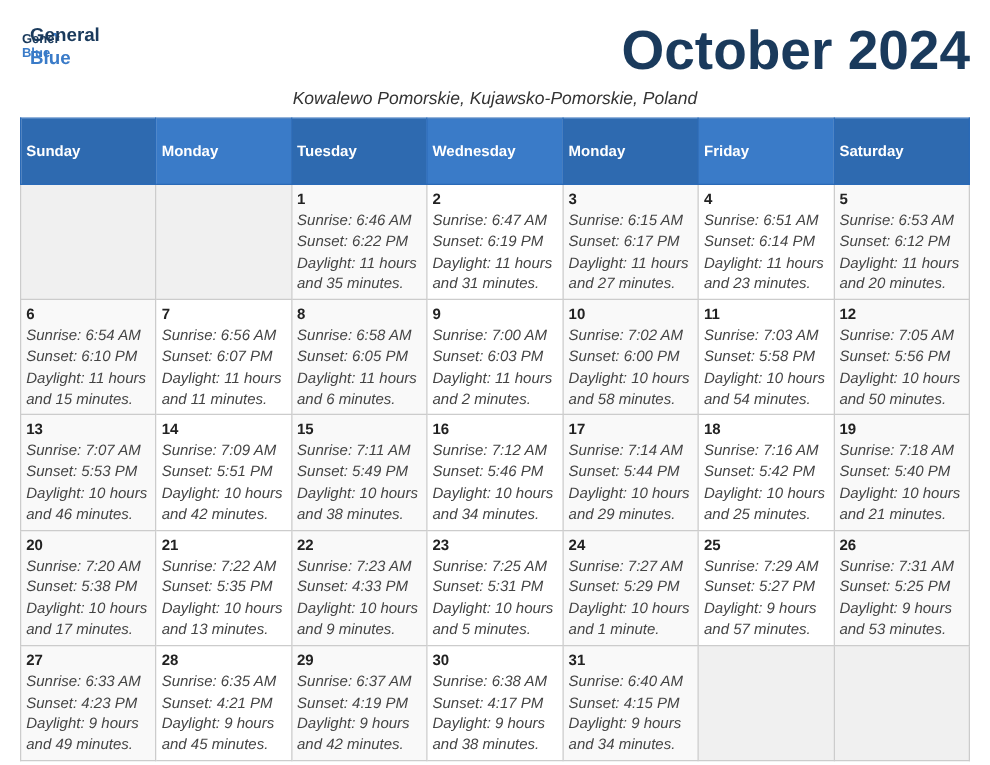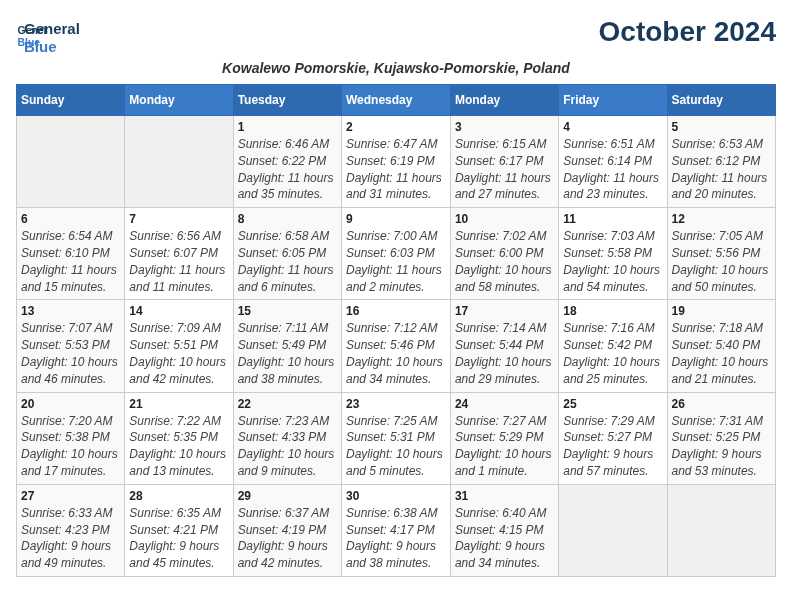--- a/index.html
+++ b/index.html
@@ -19,42 +19,41 @@
     .logo {
       display: flex;
       align-items: center;
       gap: 4px;
     }
     .logo-icon {
       width: 32px;
       height: 32px;
     }
     .month-title {
-      font-size: 28px;
+      font-size: 44px;
       font-weight: bold;
       color: #1a3a5c;
       text-align: right;
     }
     .subtitle {
       text-align: center;
       font-size: 14px;
       color: #333;
       margin-bottom: 8px;
       font-style: italic;
-      font-weight: bold;
     }
     table {
       width: 100%;
       border-collapse: collapse;
       font-size: 11px;
     }
     thead tr th {
       background: #3a7bc8;
       color: #fff;
-      padding: 8px 4px;
+      padding: 19px 4px;
       text-align: left;
       font-size: 12px;
       border: 1px solid #2a6ab7;
     }
     tbody tr td {
       border: 1px solid #ccc;
       vertical-align: top;
       padding: 4px;
       width: 110px;
       min-height: 70px;

